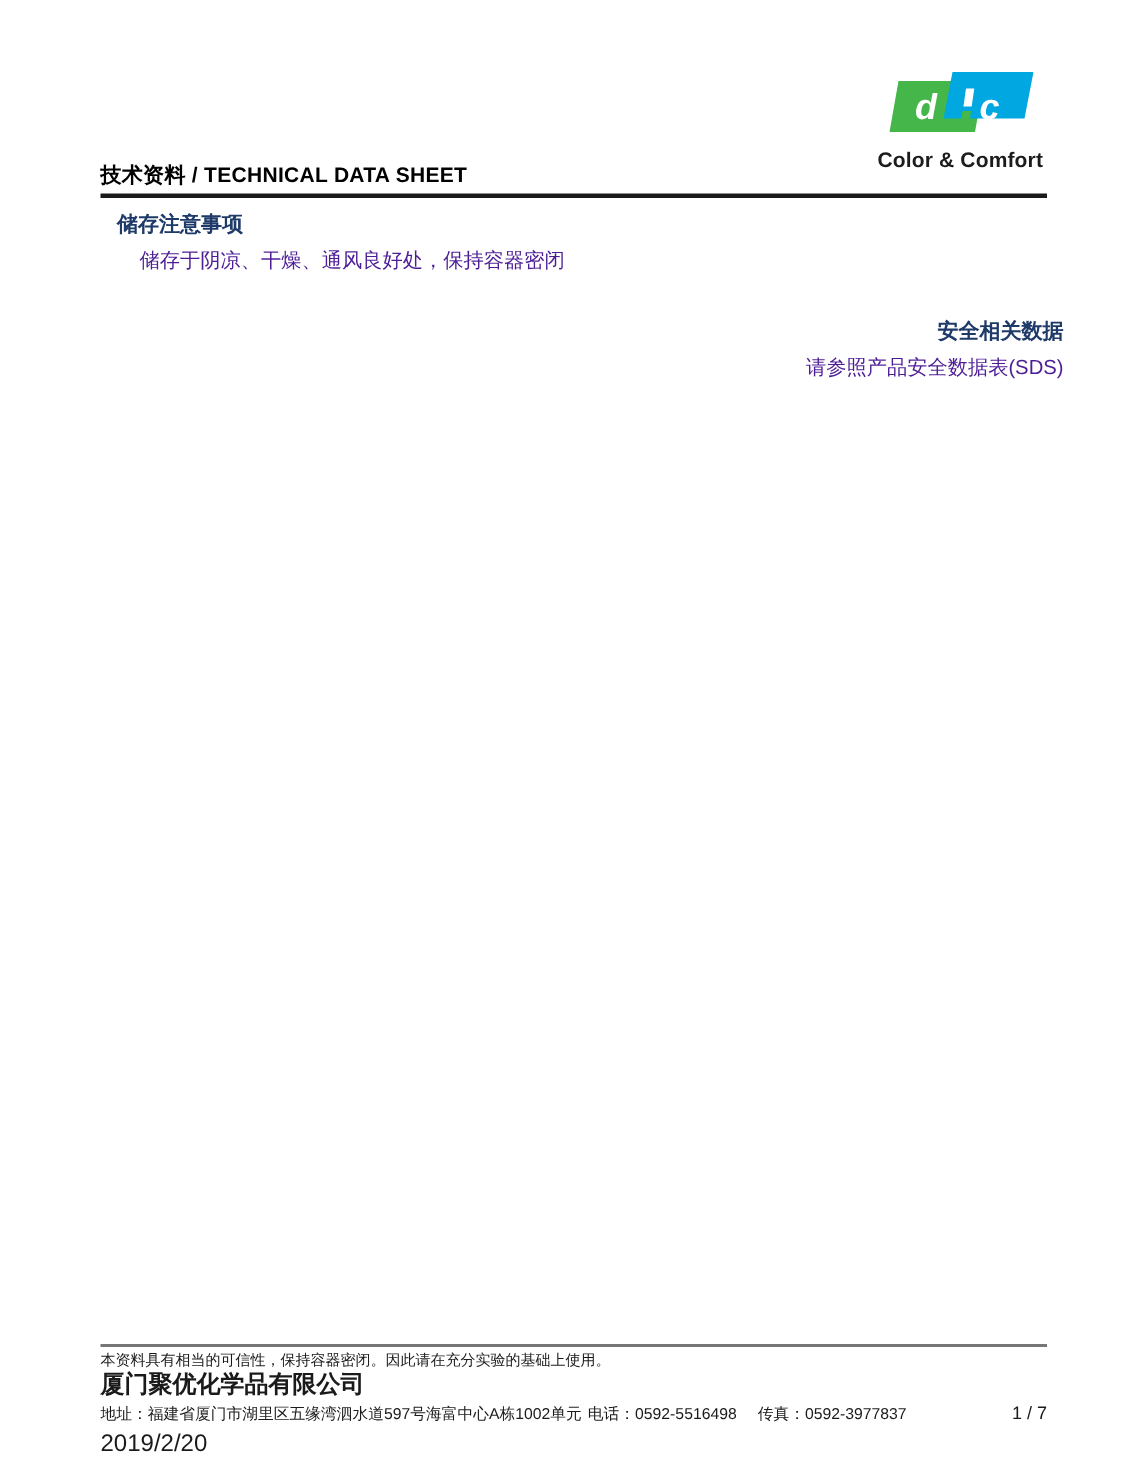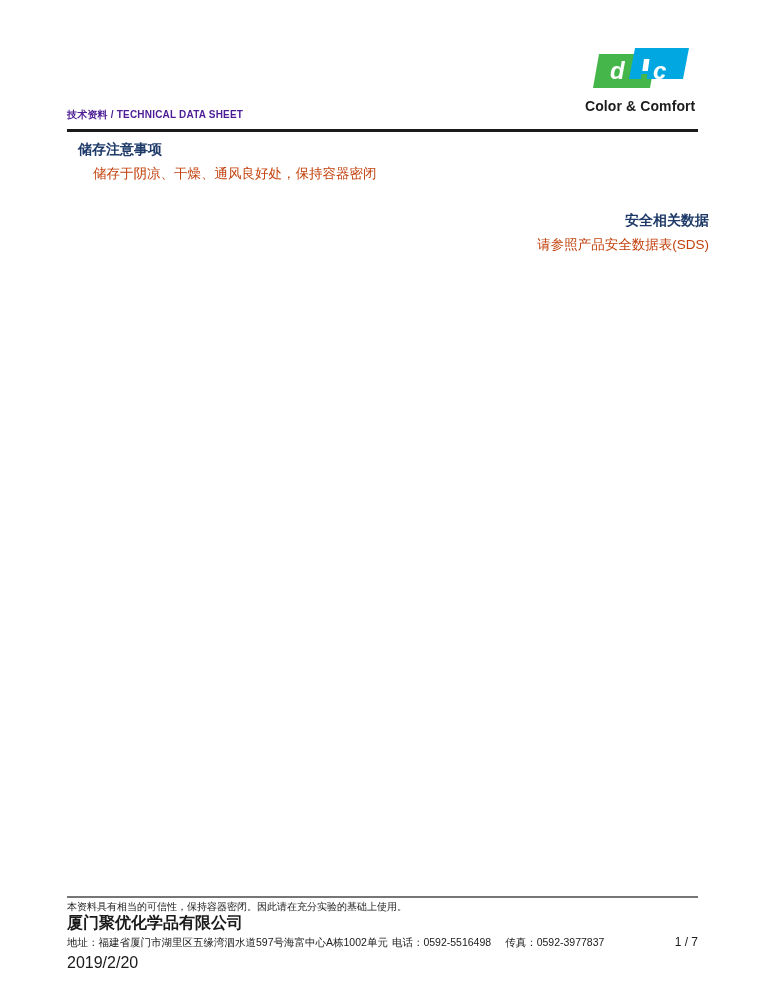--- a/index.html
+++ b/index.html
@@ -21,37 +21,37 @@
     font-size: 14px;
     font-weight: bold;
     color: #1c1c1c;
     white-space: nowrap;
     letter-spacing: 0.1px;
   }
 
   
   .doc-title {
     left: 67px; top: 108px;
-    font-size: 10px; font-weight: bold;
+    font-size: 14px; font-weight: bold;
     letter-spacing: 0.2px; white-space: nowrap;
-    color: #4c1d95;
+    color: #000000;
   }
   .header-rule { left: 67px; top: 129px; width: 631px; height: 2.5px; background: #1a1a1a; }
 
   
   .section { left: 78px; width: 631px; }
   .section-storage { top: 141px; }
   .section-safety  { top: 212px; text-align: right; }
   .section-heading {
     font-size: 14px; font-weight: bold;
     color: #1e3a68; white-space: nowrap;
   }
   .section-body {
     margin-top: 6px; padding-left: 15px;
-    font-size: 13.5px; color: #c2410c; white-space: nowrap;
+    font-size: 13.5px; color: #4c1d95; white-space: nowrap;
   }
 
   
   .footer-rule { left: 67px; top: 896px; width: 631px; height: 1.5px; background: #767676; }
   .footer-disclaimer { left: 67px; top: 900px; font-size: 10px; color: #1a1a1a; white-space: nowrap; }
   .company-name { left: 67px; top: 913px; font-size: 16px; font-weight: bold; white-space: nowrap; }
   .address-row {
     left: 67px; top: 935px; width: 631px;
     display: flex; align-items: baseline;
     font-size: 10.5px; white-space: nowrap; justify-content: flex-end;

